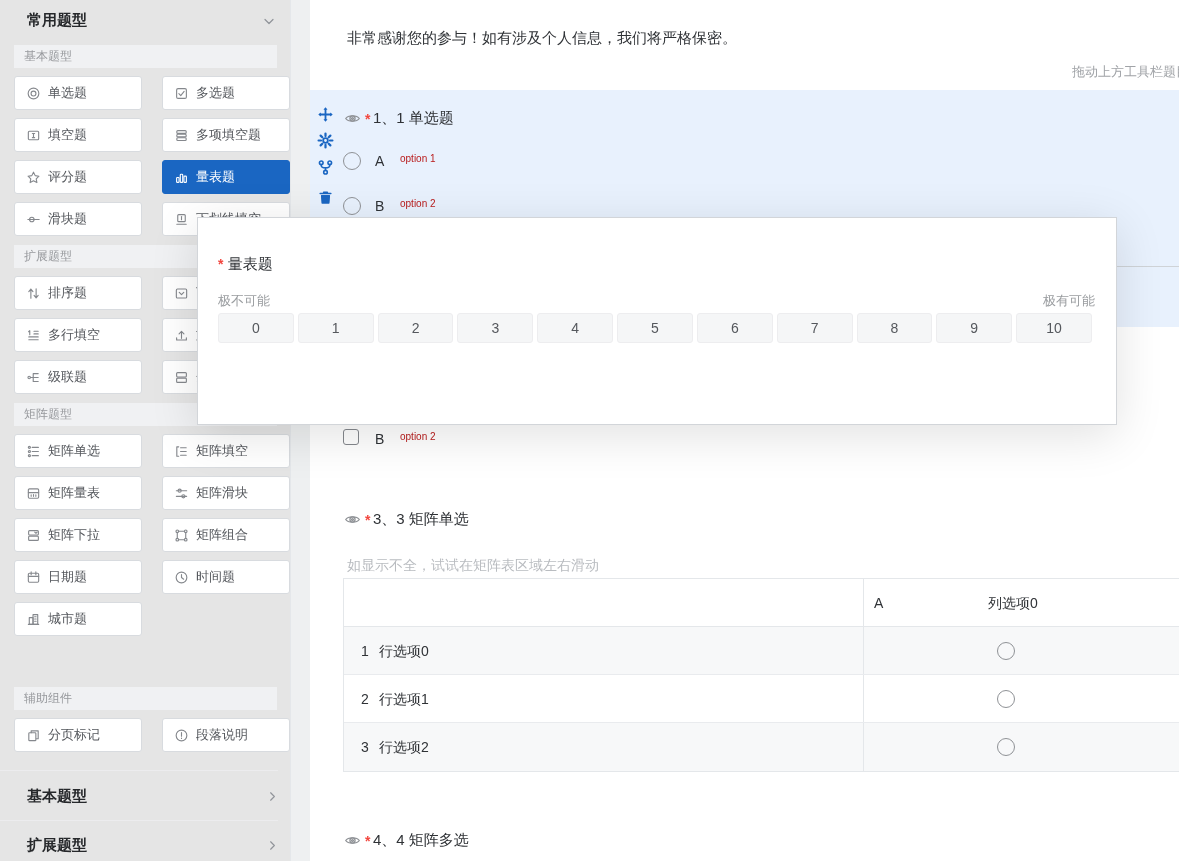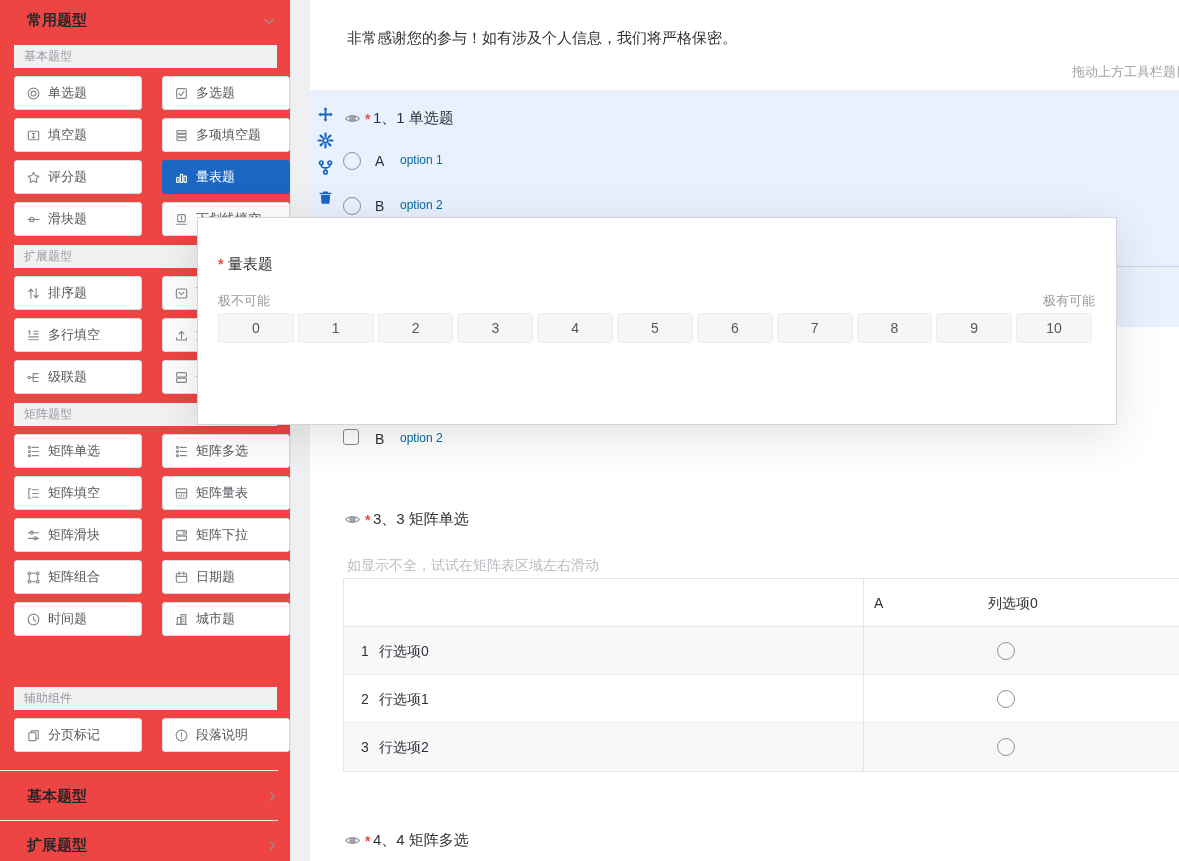--- a/index.html
+++ b/index.html
@@ -1,19 +1,19 @@
 <!DOCTYPE html>
 <html><head>
 <meta charset="utf-8">
 <style>
   html,body{margin:0;padding:0;background:#fff;}
   #app{position:relative;width:1179px;height:861px;overflow:hidden;background:#fff;
        font-family:"Liberation Sans","DejaVu Sans",sans-serif;color:#303133;}
   
-  .sidebar{position:absolute;left:0;top:0;width:291px;height:861px;background:#ef4444;border-right:1px solid #e4e7ea;box-sizing:border-box;z-index:5;}
+  .sidebar{position:absolute;left:0;top:0;width:291px;height:861px;background:#e5e5e5;border-right:1px solid #e4e7ea;box-sizing:border-box;z-index:5;}
   .gutter{position:absolute;left:291px;top:0;width:19px;height:861px;background:#eef0f1;z-index:1;}
   .sb-title{position:absolute;left:27px;top:11px;font-size:15px;font-weight:bold;color:#26282b;}
   .sb-title-chevron{position:absolute;left:261px;top:13px;width:16px;height:16px;color:#909399;}
   .sb-band{position:absolute;left:14px;width:253px;height:23px;background:#f0f1f3;color:#97999d;font-size:12px;line-height:23px;padding-left:10px;}
   .sb-grid{position:absolute;left:14px;width:263px;display:grid;grid-template-columns:128px 128px;gap:8px 20px;}
   .sb-item{height:34px;box-sizing:border-box;border:1px solid #d8dbdf;border-radius:3px;background:#fff;display:flex;align-items:center;padding-left:11px;gap:7px;font-size:13px;color:#54575c;cursor:pointer;}
   .sb-item .icn{width:15px;height:15px;color:#85888d;display:inline-flex;}
   .sb-item.active{background:#1a66c2;border-color:#1a66c2;color:#fff;}
   .sb-item.active .icn{color:#fff;}
   .sb-divider{position:absolute;left:0;width:278px;height:0;border-top:1px solid #ececee;}
@@ -24,21 +24,21 @@
   .main{position:absolute;left:310px;top:0;width:869px;height:861px;background:#fff;z-index:2;}
   .intro{position:absolute;left:37px;top:29px;font-size:15px;color:#2f3236;}
   .drag-hint{position:absolute;left:762px;top:63px;font-size:13px;color:#a0a3a7;white-space:nowrap;}
   .q1-card{position:absolute;left:0;top:90px;width:869px;height:177px;background:#e8f1fd;border-bottom:1px solid #cfd3d7;box-sizing:border-box;}
   .tool-icn{position:absolute;left:7px;width:17px;height:17px;color:#1a66c2;cursor:pointer;}
   .eye{position:absolute;width:17px;height:17px;color:#8f9296;}
   .req{color:#f2473f;font-size:14px;font-weight:bold;}
   .q-title{font-size:15px;color:#2f3236;}
   .radio{position:absolute;width:18px;height:18px;border:1px solid #8f9296;border-radius:50%;box-sizing:border-box;background:transparent;cursor:pointer;}
   .optkey{position:absolute;font-size:14px;color:#2f3236;}
-  .opttext{position:absolute;font-size:12px;color:#0369a1;}
+  .opttext{position:absolute;font-size:10px;color:#b91c1c;}
   .insert-band{position:absolute;left:0;top:267px;width:869px;height:60px;background:#e8f1fd;}
   .checkbox{position:absolute;width:16px;height:16px;border:1.5px solid #85888d;border-radius:3px;box-sizing:border-box;background:#fff;cursor:pointer;}
   .hint{position:absolute;left:37px;top:557px;font-size:14px;color:#b9bcc0;}
   
   .mtable{position:absolute;left:33px;top:578px;width:850px;border:1px solid #e4e7ea;border-right:none;box-sizing:border-box;}
   .mrow{display:flex;height:48px;box-sizing:border-box;border-bottom:1px solid #e9ebee;}
   .mrow:last-child{border-bottom:none;}
   .mrow.alt{background:#f7f8f9;}
   .mrow.head{background:#fff;border-bottom:1px solid #e4e7ea;}
   .mcell1{width:520px;border-right:1px solid #e4e7ea;position:relative;box-sizing:border-box;}
@@ -203,31 +203,20 @@
           <div class="sb-item">
             <span class="icn">
               <svg width="100%" height="100%" viewBox="0 0 16 16" fill="none" stroke="currentColor" stroke-width="1.2" stroke-linecap="round" stroke-linejoin="round">
                 <circle cx="3.6" cy="3.6" r="1.1"></circle>
                 <circle cx="3.6" cy="8" r="1.1"></circle>
                 <circle cx="3.6" cy="12.4" r="1.1"></circle>
                 <path d="M6.6 3.6h6.6M6.6 8h6.6M6.6 12.4h6.6"></path>
               </svg>
             </span>
             <span>矩阵单选</span>
-          </div>
-          <div class="sb-item">
-            <span class="icn">
-              <svg width="100%" height="100%" viewBox="0 0 16 16" fill="none" stroke="currentColor" stroke-width="1.2" stroke-linecap="round" stroke-linejoin="round">
-                <circle cx="3.6" cy="3.6" r="1.1"></circle>
-                <circle cx="3.6" cy="8" r="1.1"></circle>
-                <circle cx="3.6" cy="12.4" r="1.1"></circle>
-                <path d="M6.6 3.6h6.6M6.6 8h6.6M6.6 12.4h6.6"></path>
-              </svg>
-            </span>
-            <span>矩阵多选</span>
           </div>
           <div class="sb-item">
             <span class="icn">
               <svg width="100%" height="100%" viewBox="0 0 16 16" fill="none" stroke="currentColor" stroke-width="1.2" stroke-linecap="round" stroke-linejoin="round">
                 <path d="M3 3v10M3 3h2M3 13h2M7 4h6M7 8h6M7 12h6"></path>
               </svg>
             </span>
             <span>矩阵填空</span>
           </div>
           <div class="sb-item">

